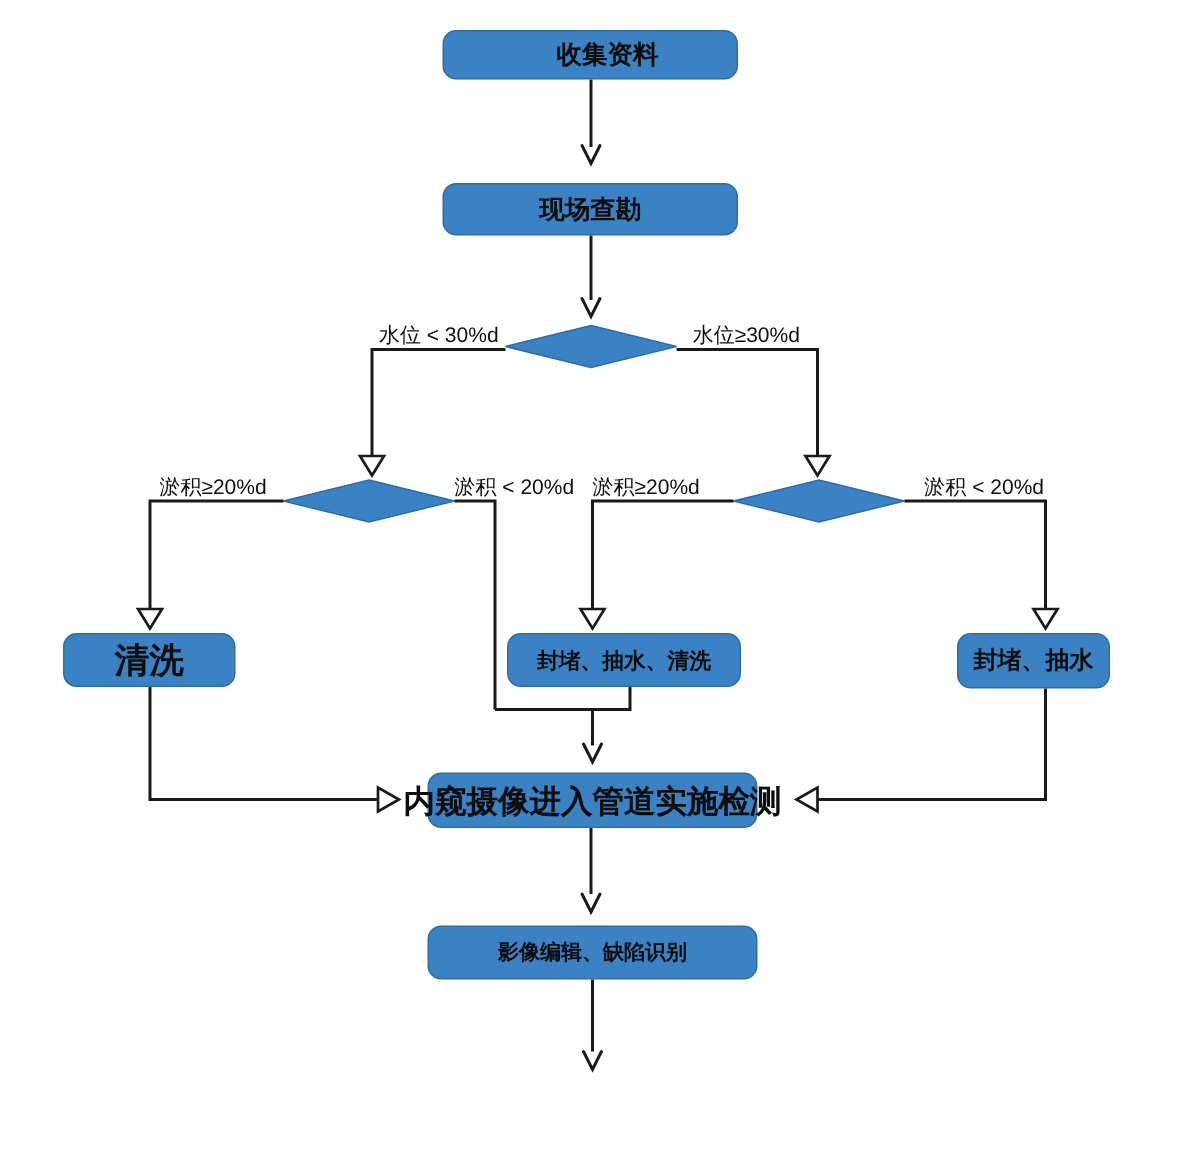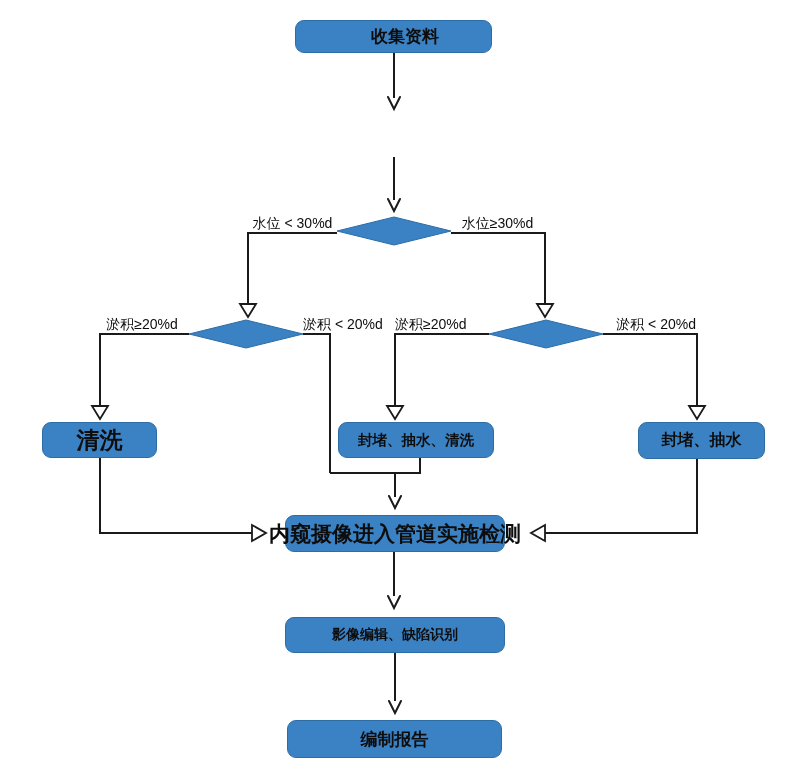--- a/index.html
+++ b/index.html
@@ -74,32 +74,32 @@
 
     <path class="flowline" d="M394,552 V596"></path>
     <polyline class="vhead" points="388,596 394,608 400,596"></polyline>
 
     <path class="flowline" d="M395,653 V701"></path>
     <polyline class="vhead" points="389,701 395,713 401,701"></polyline>
   </svg>
 
   <div class="node" style="left:295px;top:20px;width:197px;height:33px;font-size:17px;padding-left:23px;">收集资料</div>
 
+  <div class="node" style="left:295px;top:122px;width:197px;height:35px;font-size:17px;">现场查勘</div>
 
   <div class="node" style="left:42px;top:422px;width:115px;height:36px;font-size:23px;">清洗</div>
 
   <div class="node" style="left:338px;top:422px;width:156px;height:36px;font-size:14.5px;">封堵、抽水、清洗</div>
 
-  <div class="node" style="left:638px;top:422px;width:127px;height:37px;font-size:16px;">封堵、抽水</div>
+  <div class="node" style="left:638px;top:422px;width:102px;height:37px;font-size:16px;">封堵、抽水</div>
 
   <div class="node" style="left:285px;top:515px;width:220px;height:37px;font-size:21px;">内窥摄像进入管道实施检测</div>
 
   <div class="node" style="left:285px;top:617px;width:220px;height:36px;font-size:14px;">影像编辑、缺陷识别</div>
 
-  <div class="node" style="left:287px;top:720px;width:215px;height:38px;font-size:17px;">编制报告</div>
 
   <div class="blabel" style="left:248px;top:215px;width:89px;text-align:center;">水位 &lt; 30%d</div>
 
   <div class="blabel" style="left:450px;top:215px;width:95px;text-align:center;">水位≥30%d</div>
 
   <div class="blabel" style="left:96px;top:316px;width:92px;text-align:center;">淤积≥20%d</div>
 
   <div class="blabel" style="left:303px;top:316px;">淤积 &lt; 20%d</div>
 
   <div class="blabel" style="left:395px;top:316px;">淤积≥20%d</div>

